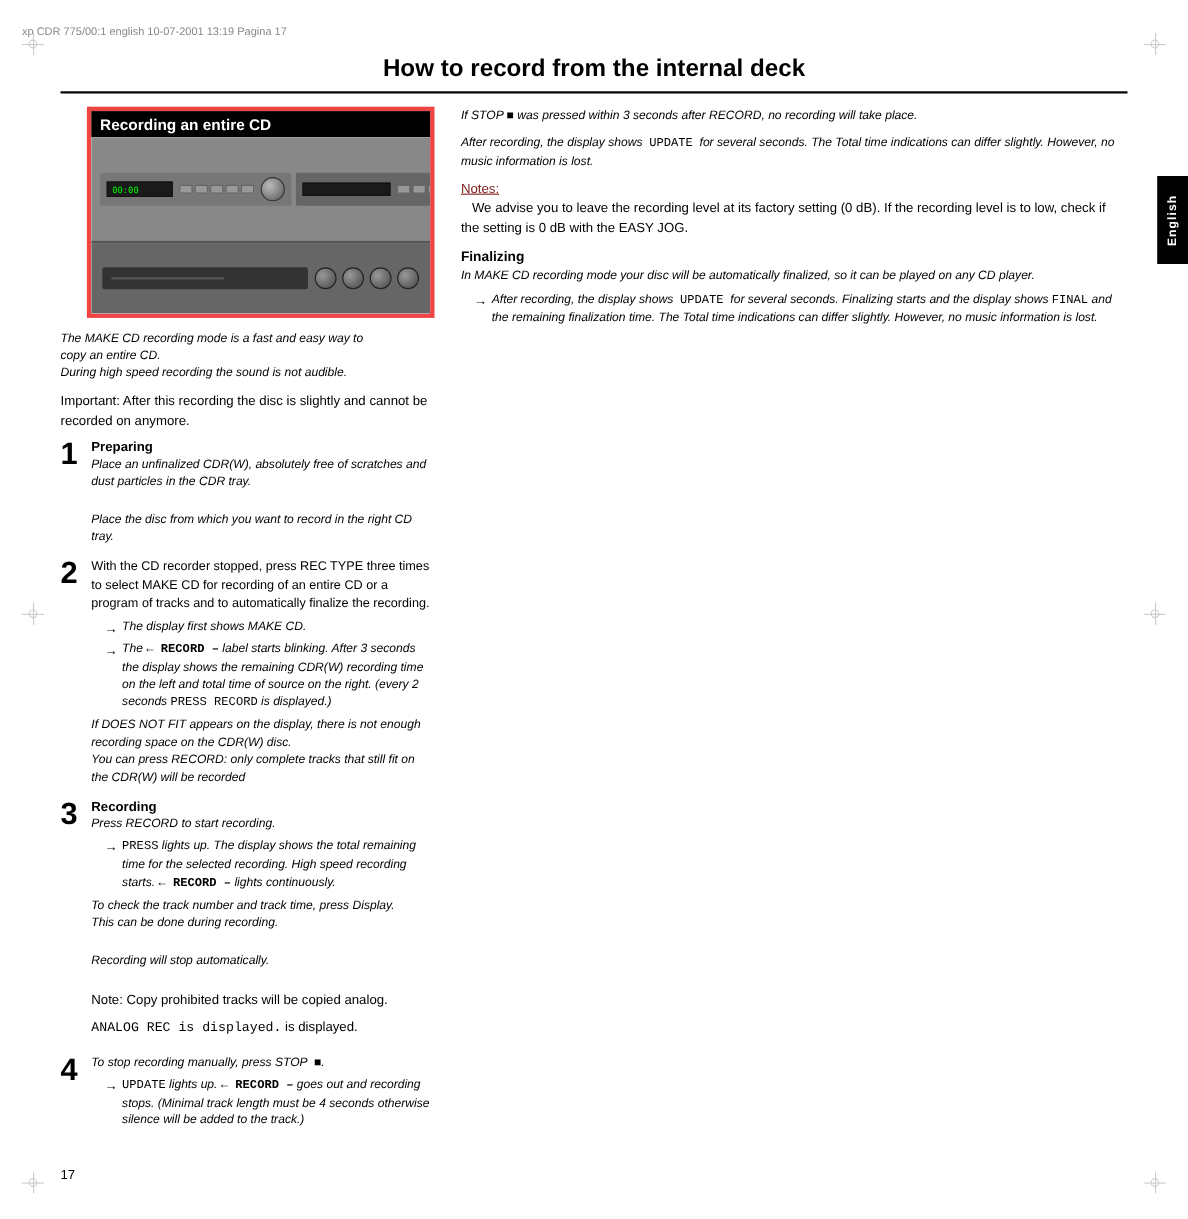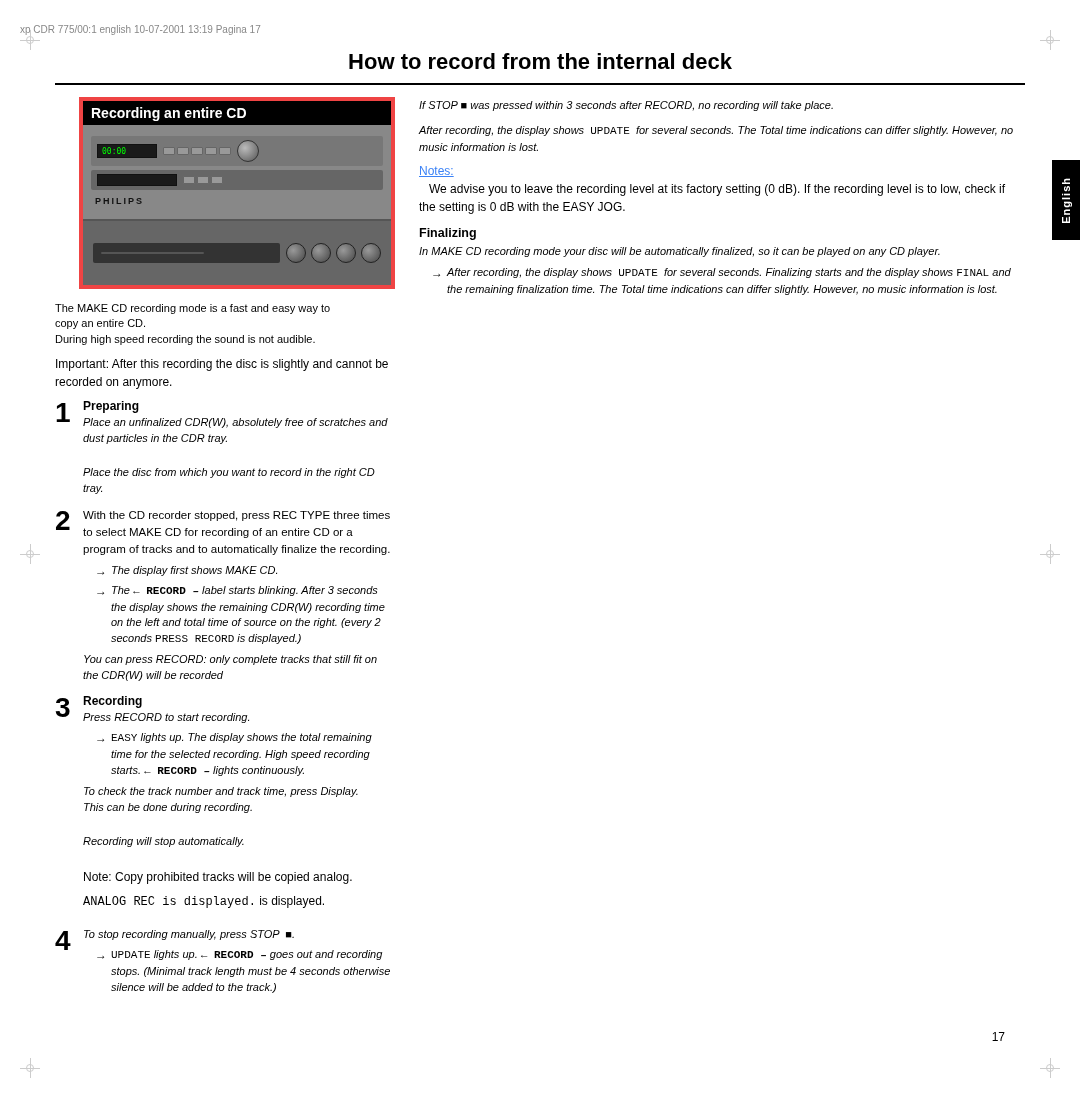--- a/index.html
+++ b/index.html
@@ -164,20 +164,21 @@
     .small-btn {
       width: 12px;
       height: 8px;
       background: #999;
       border: 1px solid #666;
       border-radius: 1px;
     }
 
     
     .caption-italic {
+      font-style: italic;
       font-size: 11px;
       color: #000;
       margin-top: 6px;
       line-height: 1.4;
     }
 
     
     .important-note {
       font-size: 12px;
       color: #000;
@@ -266,21 +267,21 @@
       font-style: italic;
     }
 
     .notes-section {
       margin: 8px 0;
     }
 
     .notes-label {
       font-size: 12px;
       font-weight: normal;
-      color: #3b82f6;
+      color: #7f1d1d;
       margin-bottom: 2px;
       text-decoration: underline;
     }
 
     .notes-text {
       font-size: 12px;
       color: #000;
       line-height: 1.5;
     }
 
@@ -317,21 +318,20 @@
       font-size: 11px;
       font-weight: bold;
       writing-mode: vertical-rl;
       text-orientation: mixed;
       transform: rotate(180deg);
       letter-spacing: 1px;
     }
 
     
     .page-number {
-      text-align: right;
       font-size: 12px;
       color: #000;
       margin-top: 20px;
       padding-right: 20px;
     }
 
     .note-copy {
       font-size: 12px;
       color: #000;
       line-height: 1.5;
@@ -389,21 +389,21 @@
 
       <div class="left-col">
 
         <div class="section-box">
           <div class="section-box-title">Recording an entire CD</div>
 
           <div class="cd-image">
             <div class="cd-panel">
 
               <div class="panel-top">
-                <div style="flex:1; display:flex; flex-direction:column; gap:4px;">
+                <div style="flex:1; display:flex; flex-direction:row; gap:4px;">
                   <div style="display:flex; align-items:center; gap:6px; background:#777; padding:4px 6px; border-radius:2px;">
                     <div style="width:60px; height:14px; background:#1a1a1a; border:1px solid #111; display:flex; align-items:center; padding:0 4px; gap:2px;">
                       <span style="color:#0f0; font-size:8px; font-family:monospace;">00:00</span>
                     </div>
                     <div style="display:flex; gap:2px;">
                       <div class="small-btn"></div>
                       <div class="small-btn"></div>
                       <div class="small-btn"></div>
                       <div class="small-btn"></div>
                       <div class="small-btn"></div>
@@ -464,33 +464,34 @@
             <div class="arrow-item">
               <span class="arrow">→</span>
               <span class="arrow-text">The display first shows  MAKE CD.</span>
             </div>
             <div class="arrow-item">
               <span class="arrow">→</span>
               <span class="arrow-text">
                 The <span class="bold-label mono">← RECORD –</span> label starts blinking. After 3 seconds the display shows the remaining CDR(W) recording time on the left and total time of source on the right. (every 2 seconds <span class="mono">PRESS RECORD</span> is displayed.)
               </span>
             </div>
+            <p class="step-text">If DOES NOT FIT appears on the display, there is not enough recording space on the CDR(W) disc.</p>
             <p class="step-text">You can press RECORD: only complete tracks that still fit on the CDR(W) will be recorded</p>
           </div>
         </div>
 
         <div class="step">
           <div class="step-number">3</div>
           <div class="step-content">
             <div class="step-heading">Recording</div>
             <p class="step-text">Press RECORD to start recording.</p>
             <div class="arrow-item">
               <span class="arrow">→</span>
               <span class="arrow-text">
-                <span class="mono">EASY</span> lights up. The display shows the total remaining time for the selected recording. High speed recording starts. <span class="bold-label mono">← RECORD –</span> lights continuously.
+                <span class="mono">PRESS</span> lights up. The display shows the total remaining time for the selected recording. High speed recording starts. <span class="bold-label mono">← RECORD –</span> lights continuously.
               </span>
             </div>
             <p class="step-text">To check the track number and track time, press Display.</p>
             <p class="step-text">This can be done during recording.</p>
             <br>
             <p class="step-text">Recording will stop automatically.</p>
             <br>
             <p class="note-copy">Note: Copy prohibited tracks will be copied analog.</p>
             <p class="note-copy">
               <span class="analog-rec">ANALOG REC is displayed.</span> is displayed.

